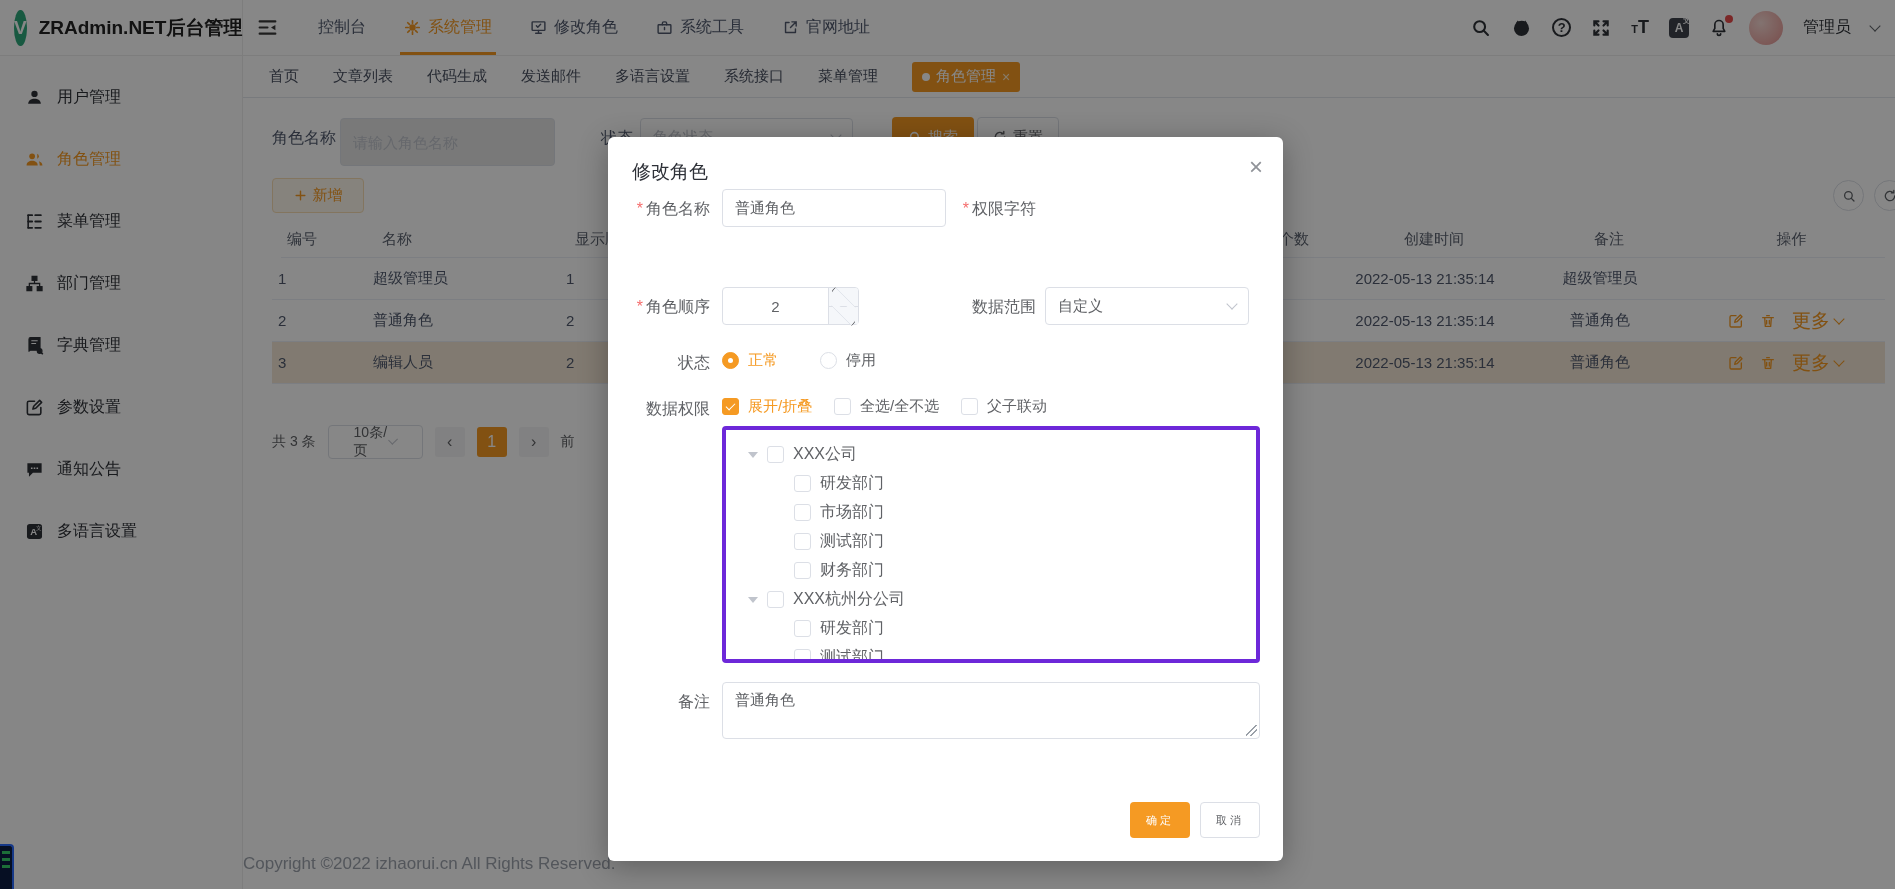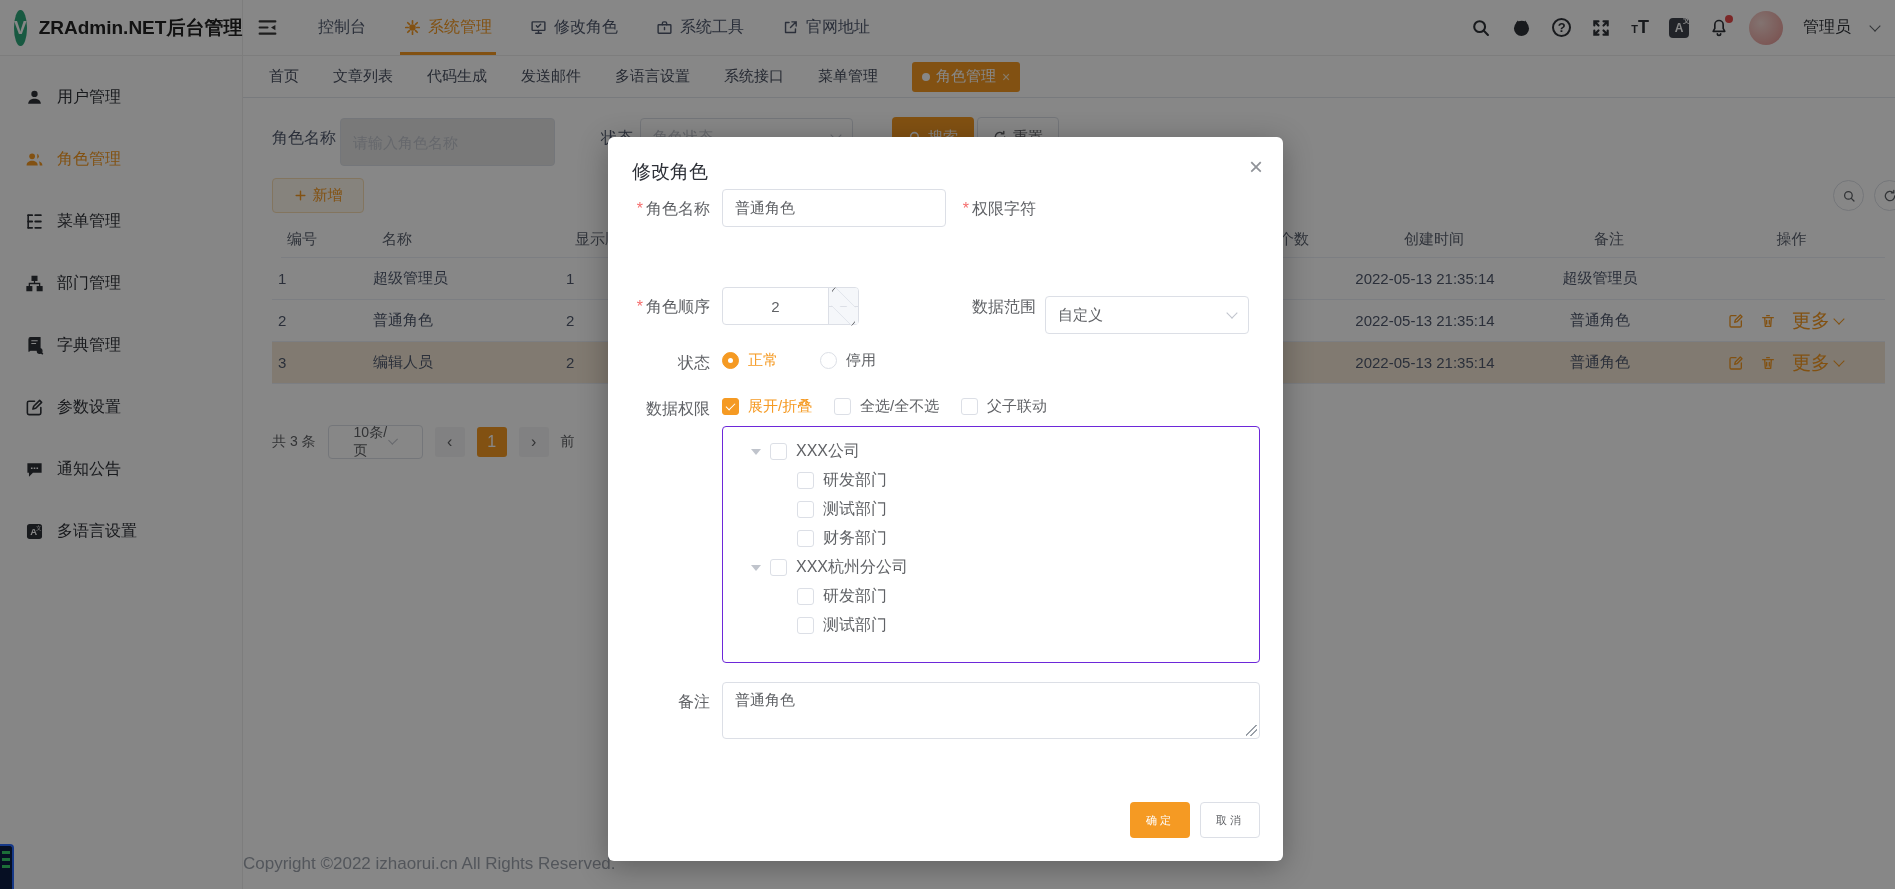--- a/index.html
+++ b/index.html
@@ -98,21 +98,21 @@
   .num-btns span:first-child{border-bottom:1px solid var(--bd);border-radius:0 3px 0 0;}
   .num-btns .chev{width:6px;height:6px;}
   .radio{width:17px;height:17px;border-radius:50%;border:1px solid var(--bd);background:#fff;display:inline-block;position:relative;flex:0 0 auto;}
   .radio.on{background:var(--accent);border-color:var(--accent);}
   .radio.on::after{content:'';position:absolute;left:50%;top:50%;width:5px;height:5px;margin:-2.5px 0 0 -2.5px;border-radius:50%;background:#fff;}
   .cbox{width:17px;height:17px;border-radius:3px;border:1px solid var(--bd);background:#fff;display:inline-block;position:relative;flex:0 0 auto;}
   .cbox.on{background:var(--accent);border-color:var(--accent);}
   .cbox.on::after{content:'';position:absolute;left:5px;top:2px;width:4px;height:8px;border-right:1.8px solid #fff;border-bottom:1.8px solid #fff;transform:rotate(45deg);}
   .m-check{position:absolute;display:flex;align-items:center;gap:9px;font-size:15px;color:var(--txt2);cursor:pointer;}
   .m-check.on-lbl{color:var(--accent);}
-  .tree{position:absolute;left:114px;top:289px;width:538px;height:237px;border:1px solid #6d28d9;border-radius:4px;padding:10px 0 0 28px;overflow:hidden;}
+  .tree{position:absolute;left:114px;top:289px;width:538px;height:237px;border:4px solid #6d28d9;border-radius:4px;padding:10px 0 0 22px;overflow:hidden;}
   .tnode{display:flex;align-items:center;gap:9px;height:29px;font-size:16px;color:var(--txt2);cursor:pointer;}
   .tnode .caret{width:0;height:0;border-left:5px solid transparent;border-right:5px solid transparent;border-top:6px solid #c0c4cc;flex:0 0 auto;}
   .tnode.child{padding-left:46px;}
   .m-textarea{position:absolute;left:114px;top:545px;width:538px;height:57px;border:1px solid var(--bd);border-radius:4px;font-size:15px;color:var(--txt2);padding:8px 12px;font-family:inherit;resize:none;}
   .ta-grip{position:absolute;left:638px;top:588px;width:11px;height:11px;background:
      linear-gradient(135deg,transparent 45%,#9aa0a8 45%,#9aa0a8 52%,transparent 52%,transparent 68%,#9aa0a8 68%,#9aa0a8 75%,transparent 75%);}
   .m-btn{position:absolute;width:60px;height:36px;border-radius:4px;display:flex;align-items:center;justify-content:center;font-size:11px;letter-spacing:3px;cursor:pointer;}
   .m-btn.ok{background:var(--accent);color:#fff;left:522px;top:665px;}
   .m-btn.cancel{background:#fff;border:1px solid var(--bd);color:var(--txt2);left:592px;top:665px;}
 </style>
@@ -468,21 +468,21 @@
       <span class="num-btns">
         <span>
             <span class="chev up"></span>
           </span>
         <span>
             <span class="chev" style="margin-top:-3px"></span>
           </span>
       </span>
     </div>
     <div class="m-label" style="left:342px;top:160px;width:86px;"><span>数据范围</span></div>
-    <div class="m-sel" style="left:437px;top:150px;width:204px;margin-top:9px;">
+    <div class="m-sel" style="left:437px;top:150px;width:204px;">
       <span>自定义</span>
       <span class="chev" style="color:#c0c4cc"></span>
     </div>
 
     <div class="m-label" style="left:10px;top:216px;"><span>状态</span></div>
     <div class="m-check on-lbl" style="left:114px;top:214px;">
       <span class="radio on"></span>
       <span>正常</span>
     </div>
     <div class="m-check" style="left:212px;top:214px;">
@@ -509,20 +509,24 @@
         <span class="caret"></span>
         <span class="cbox"></span>
         <span>XXX公司</span>
       </div>
       <div class="tnode child">
         <span class="cbox"></span>
         <span>研发部门</span>
       </div>
       <div class="tnode child">
         <span class="cbox"></span>
+        <span>市场部门</span>
+      </div>
+      <div class="tnode child">
+        <span class="cbox"></span>
         <span>测试部门</span>
       </div>
       <div class="tnode child">
         <span class="cbox"></span>
         <span>财务部门</span>
       </div>
       <div class="tnode">
         <span class="caret"></span>
         <span class="cbox"></span>
         <span>XXX杭州分公司</span>

